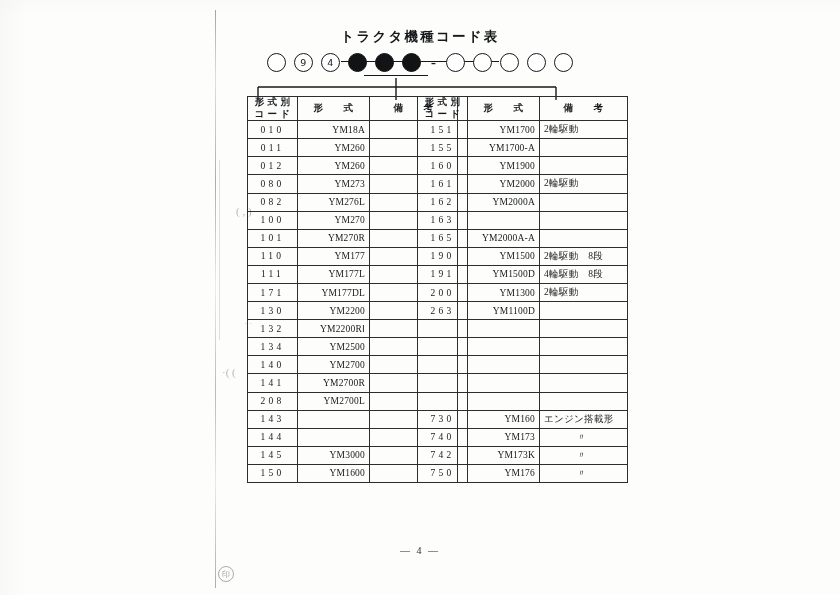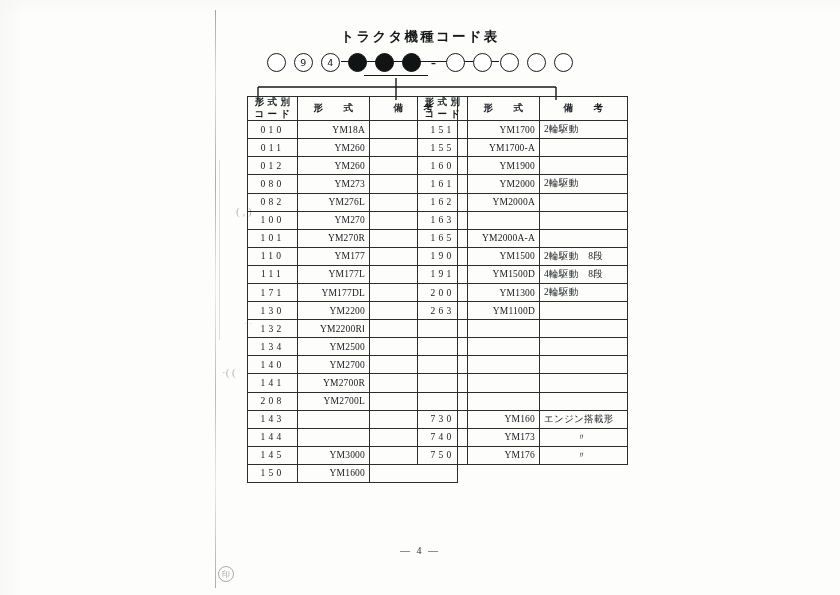--- a/index.html
+++ b/index.html
@@ -392,20 +392,25 @@
             <td class="code">730</td>
             <td class="model">YM160</td>
             <td class="remark">エンジン搭載形</td>
           </tr>
           <tr>
             <td class="code">740</td>
             <td class="model">YM173</td>
             <td class="remark ditto">〃</td>
           </tr>
           <tr>
+            <td class="code">742</td>
+            <td class="model">YM173K</td>
+            <td class="remark ditto">〃</td>
+          </tr>
+          <tr>
             <td class="code">750</td>
             <td class="model">YM176</td>
             <td class="remark ditto">〃</td>
           </tr>
         </tbody>
     </table>
   </div>
 
   <div class="folio">— 4 —</div>
   <div class="cornerMark">印</div>

